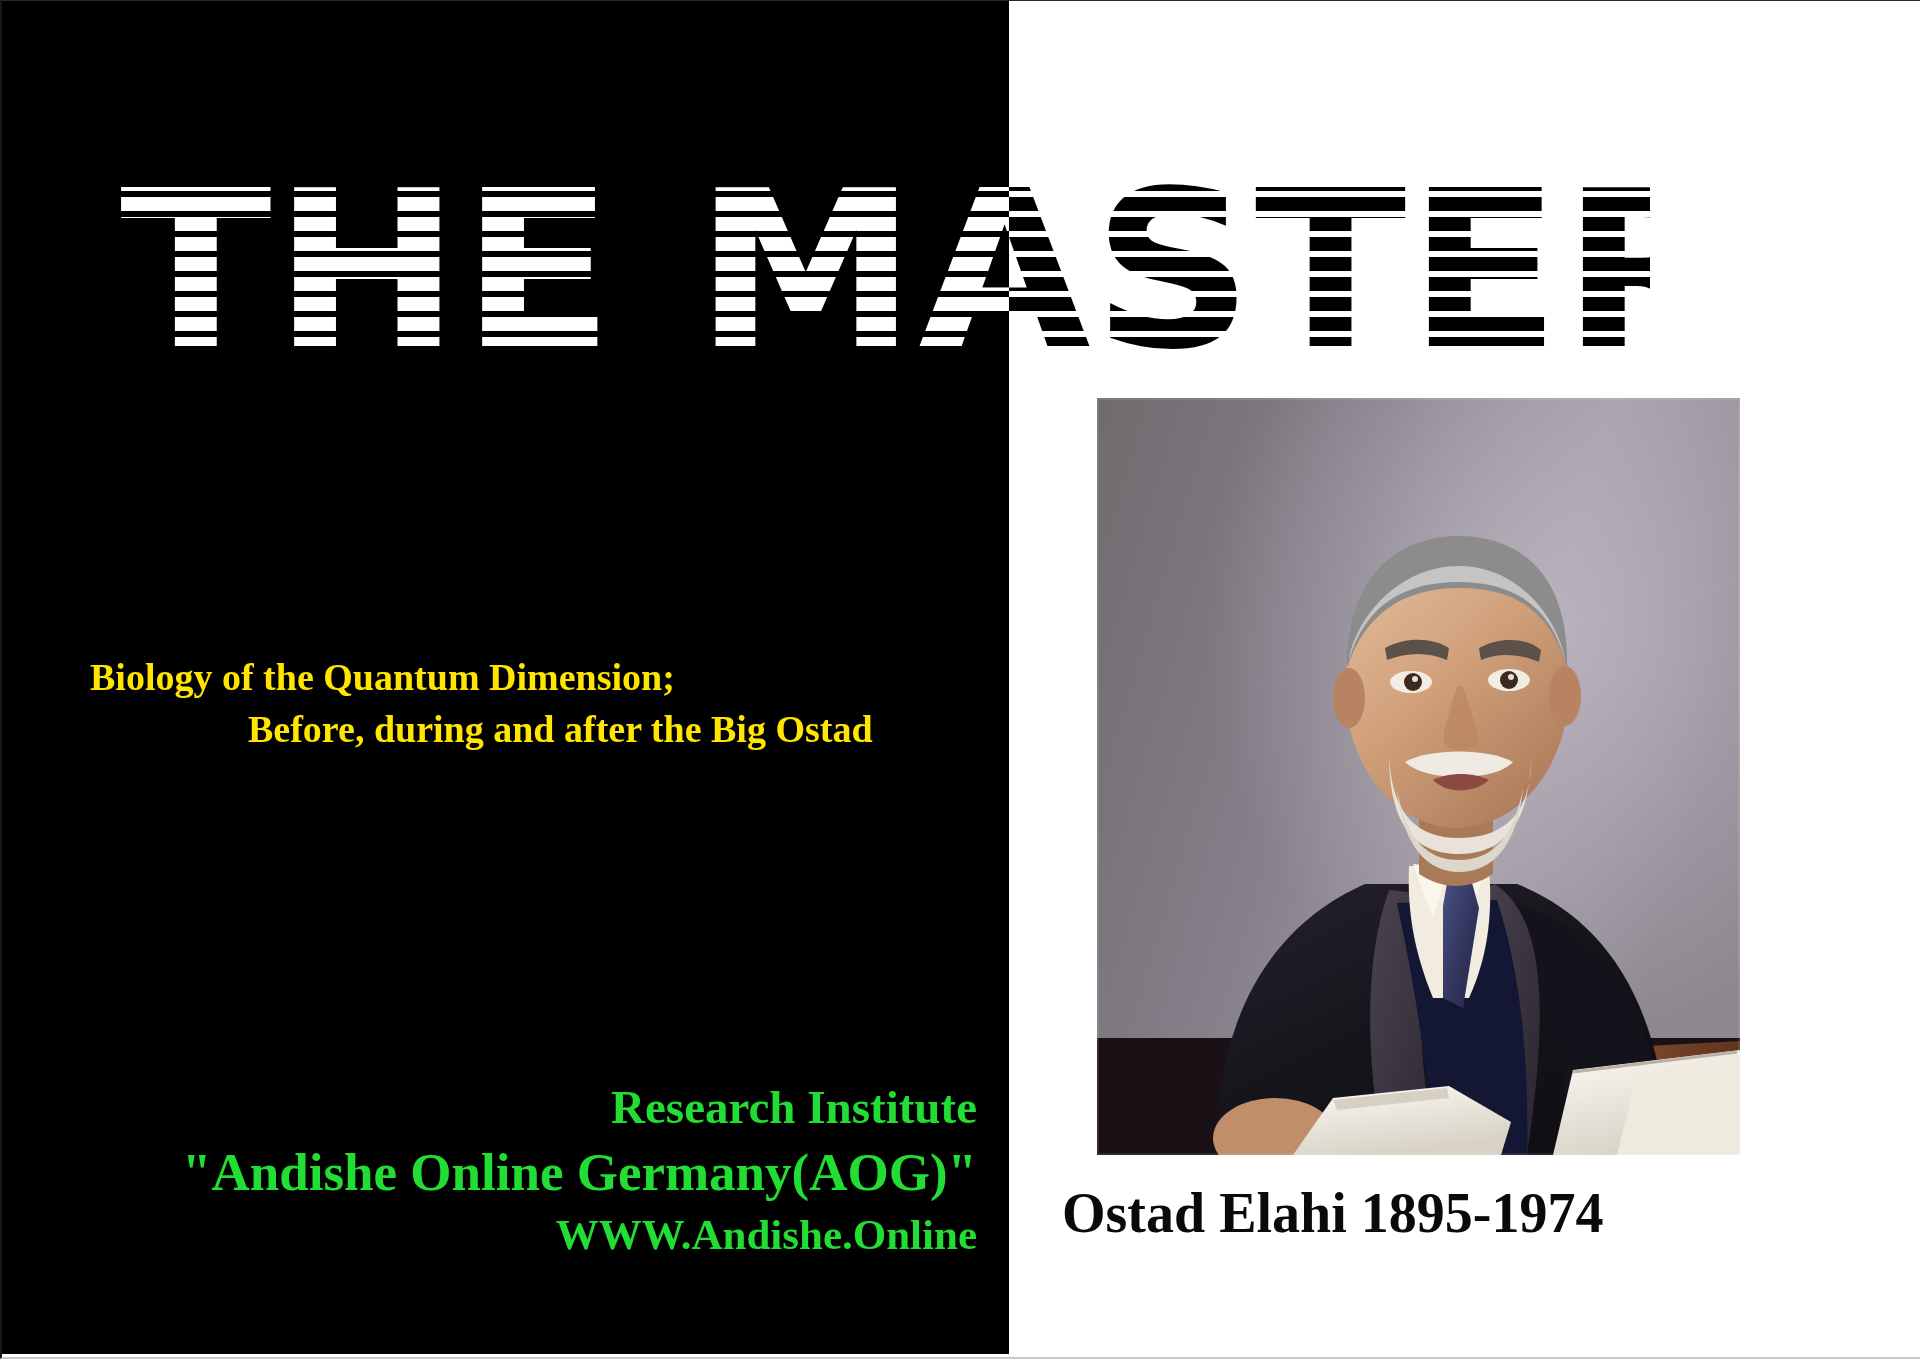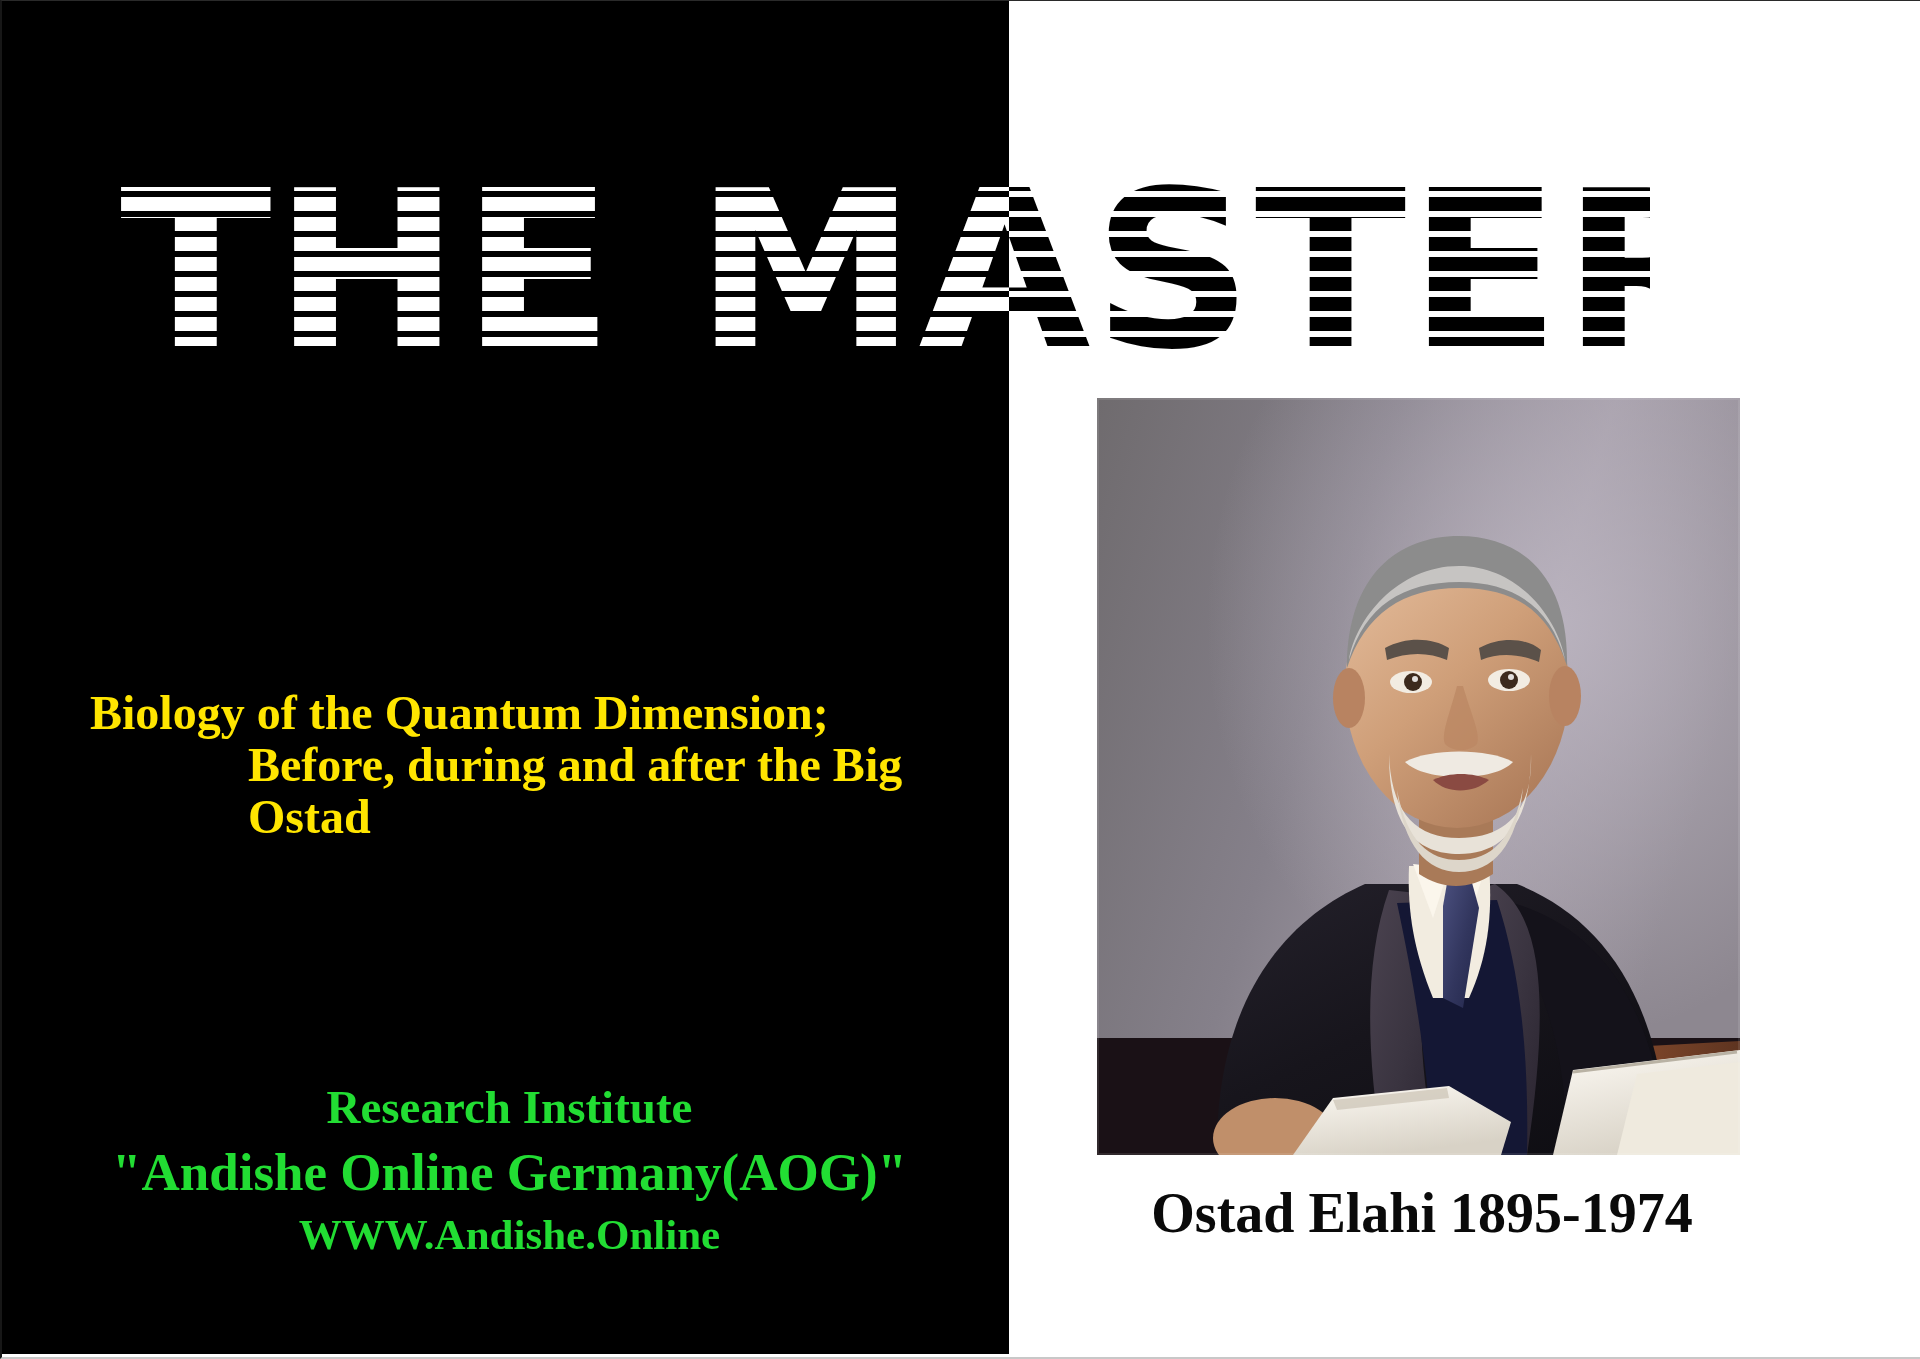--- a/index.html
+++ b/index.html
@@ -107,35 +107,34 @@
   
   .subtitle {
     position: absolute;
     left: 88px;
     top: 650px;
     width: 880px;
     z-index: 6;
     color: #ffe500;
     font-family: "Liberation Serif", "DejaVu Serif", serif;
     font-weight: 700;
-    font-size: 48px;
+    font-size: 38px;
     line-height: 52px;
-    margin-top: 36px;
   }
   .subtitle .line-1 { display: block; }
   .subtitle .line-2 { display: block; padding-left: 158px; }
 
   
   .institute {
     position: absolute;
     left: 40px;
     top: 1075px;
     width: 935px;
     z-index: 6;
-    text-align: center;
+    text-align: right;
     color: #22dd33;
     font-family: "Liberation Serif", "DejaVu Serif", serif;
   }
   .institute .inst-name {
     display: block;
     font-weight: 700;
     font-size: 47px;
     line-height: 62px;
   }
   .institute .inst-org {
@@ -166,21 +165,20 @@
 
   .photo-frame svg { display: block; width: 100%; height: 100%; }
 
   
   .photo-caption {
     position: absolute;
     left: 1060px;
     top: 1180px;
     width: 720px;
     z-index: 6;
-    text-align: center;
     color: #0a0a0a;
     font-family: "Liberation Serif", "DejaVu Serif", serif;
     font-weight: 700;
     font-size: 56px;
     line-height: 64px;
     white-space: nowrap;
   }
 </style>
 </head>
 <body>

